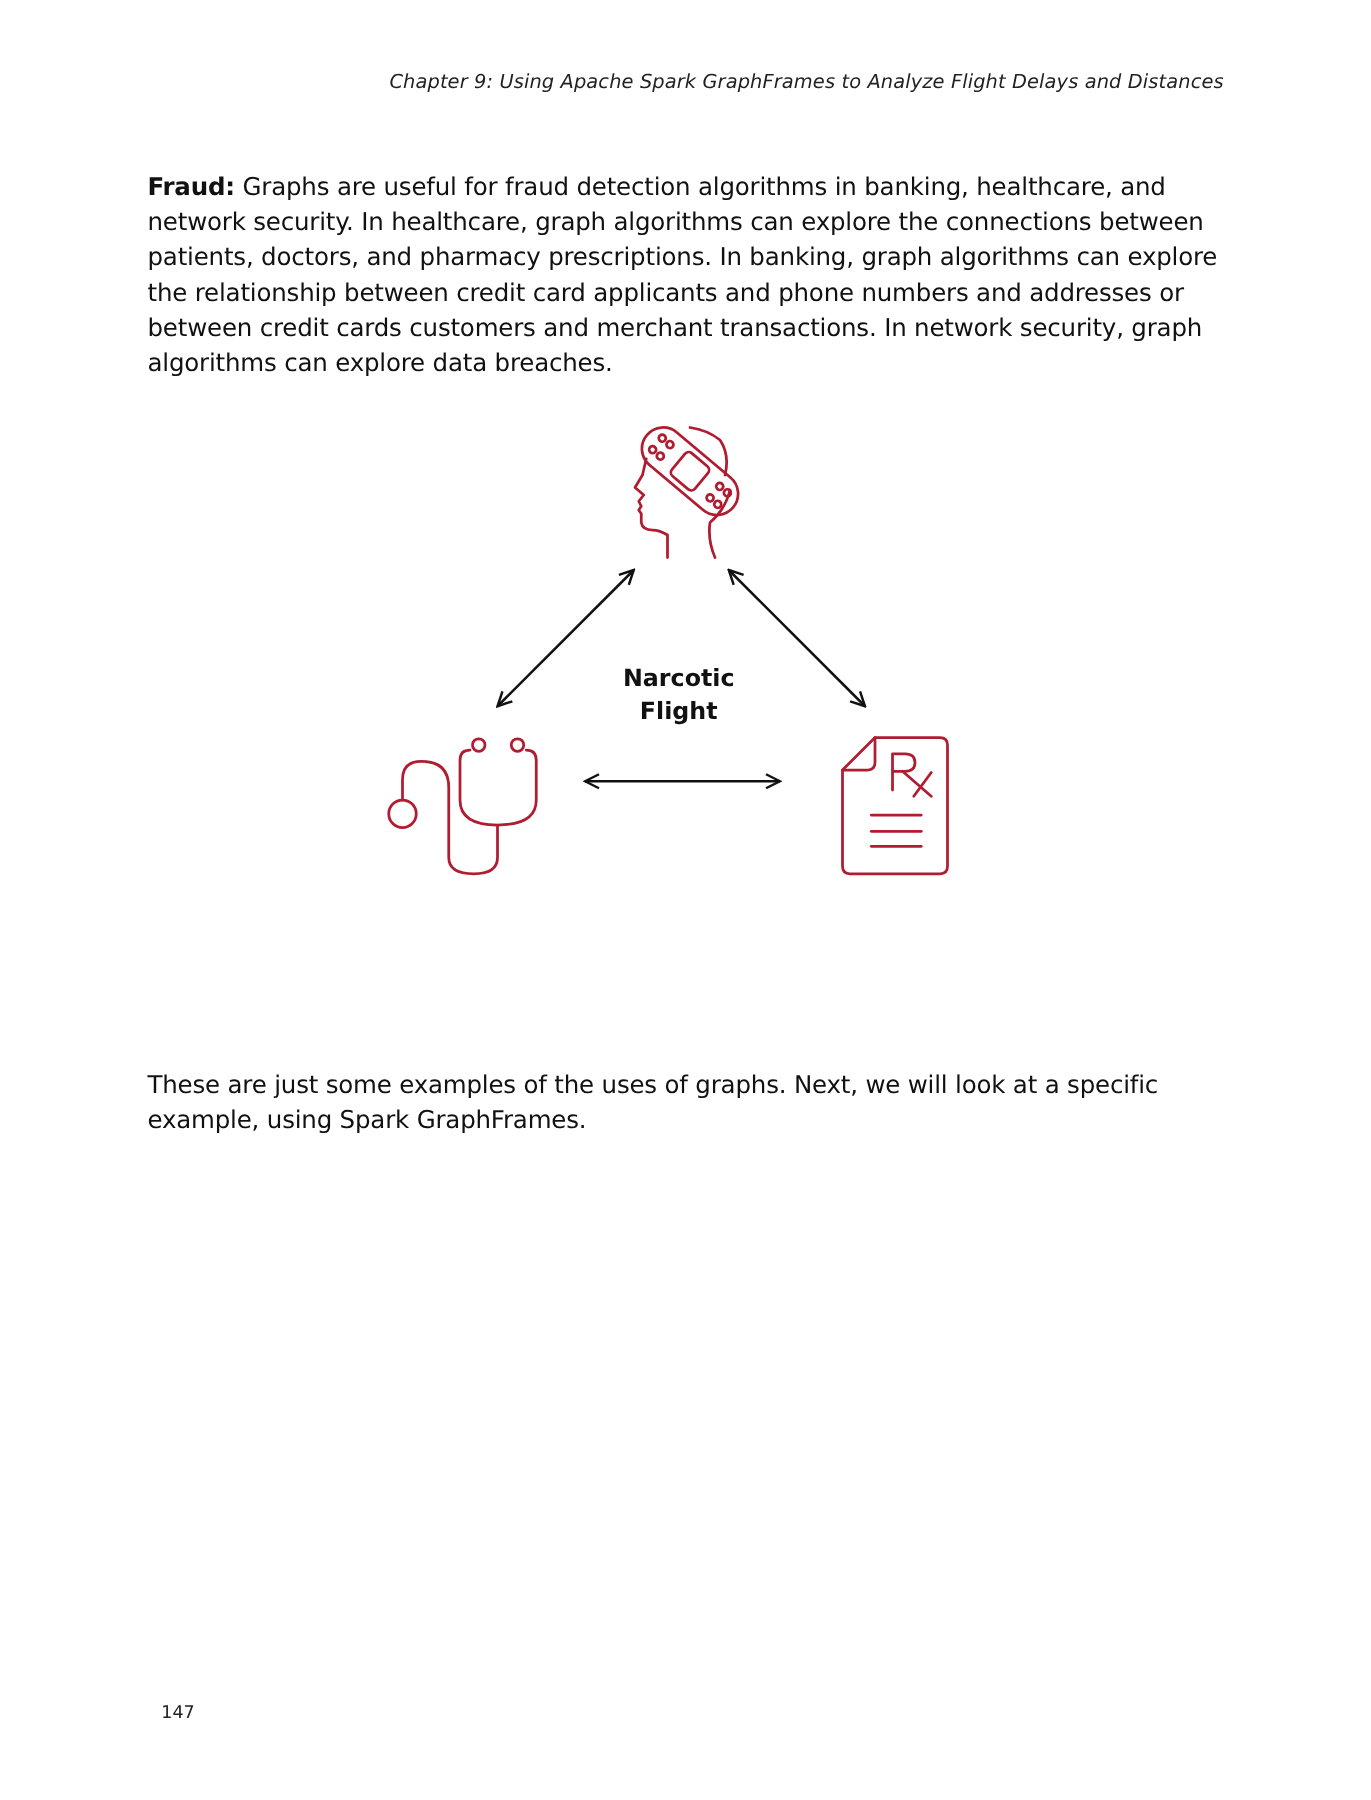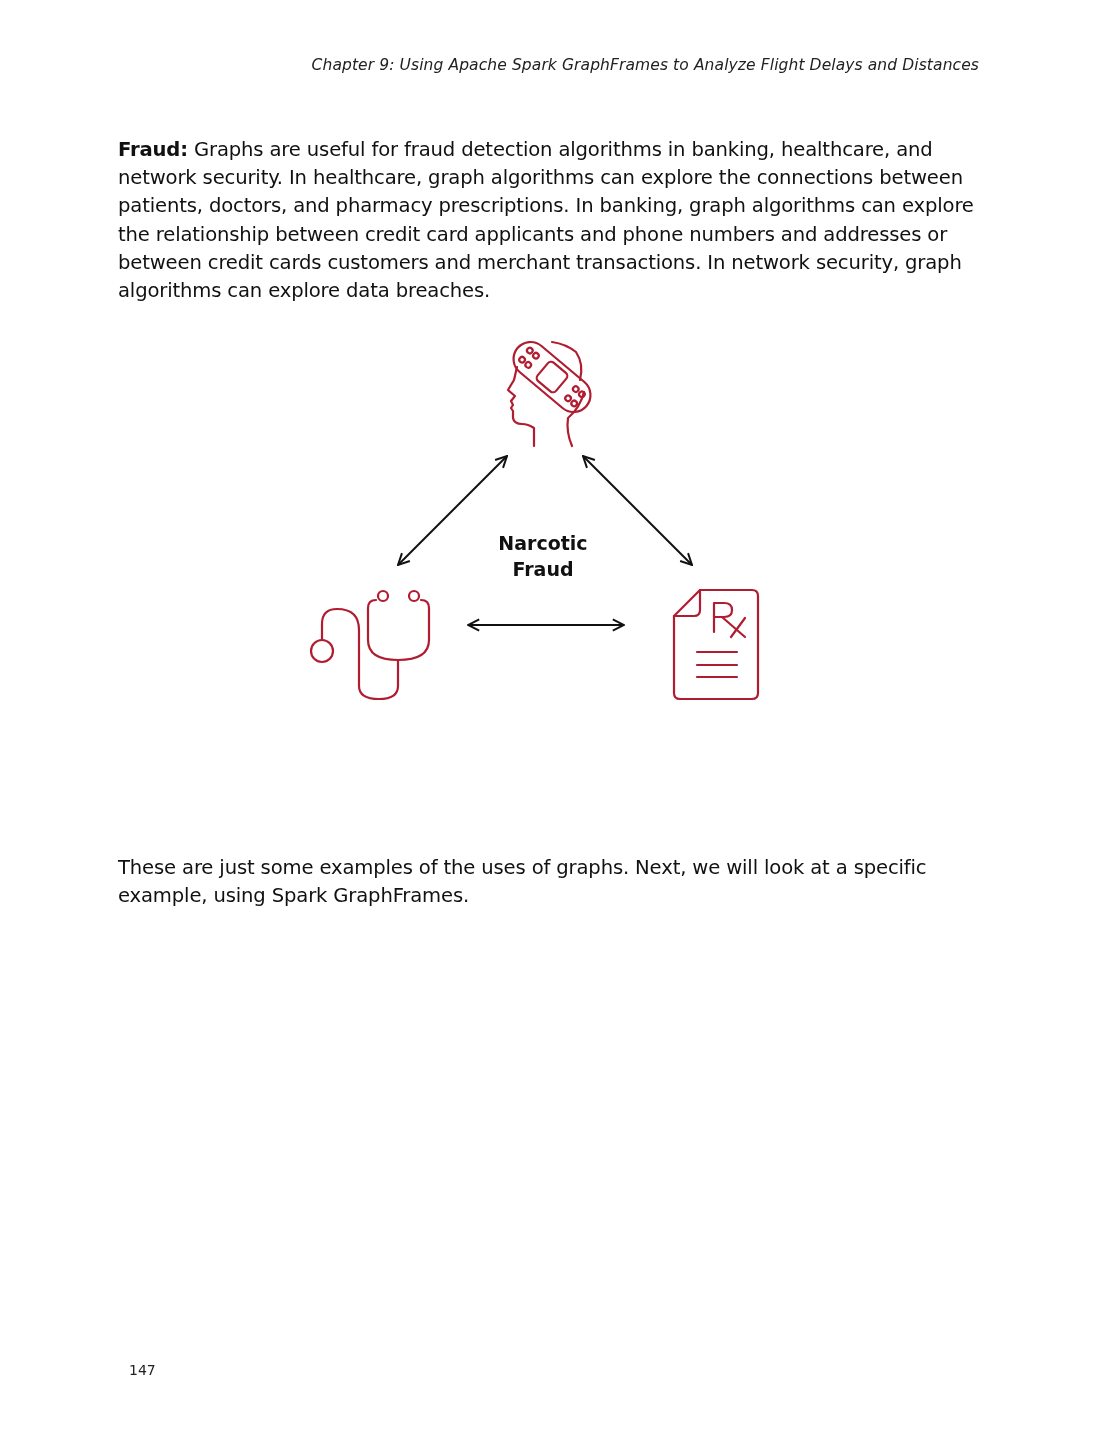--- a/index.html
+++ b/index.html
@@ -65,18 +65,18 @@
     <path d="M674,616 L694,616 Q700,616 700,610 L700,590"></path>
     <path d="M714,632 L714,603 L724,603 Q732,603 732,610 Q732,617 724,617 L714,617 M722,617 L745,637 M745,618 L731,637"></path>
     <line x1="697" y1="652" x2="737" y2="652"></line>
     <line x1="697" y1="665" x2="737" y2="665"></line>
     <line x1="697" y1="677" x2="737" y2="677"></line>
   </g>
 </svg>
 
 <div class="fig-label">
   <div>Narcotic</div>
-  <div>Fraud</div>
+  <div>Flight</div>
 </div>
 
 <div class="para para2">These are just some examples of the uses of graphs. Next, we will look at a specific example, using Spark GraphFrames.</div>
 
 <div class="page-number">147</div>
 
 </body></html>

